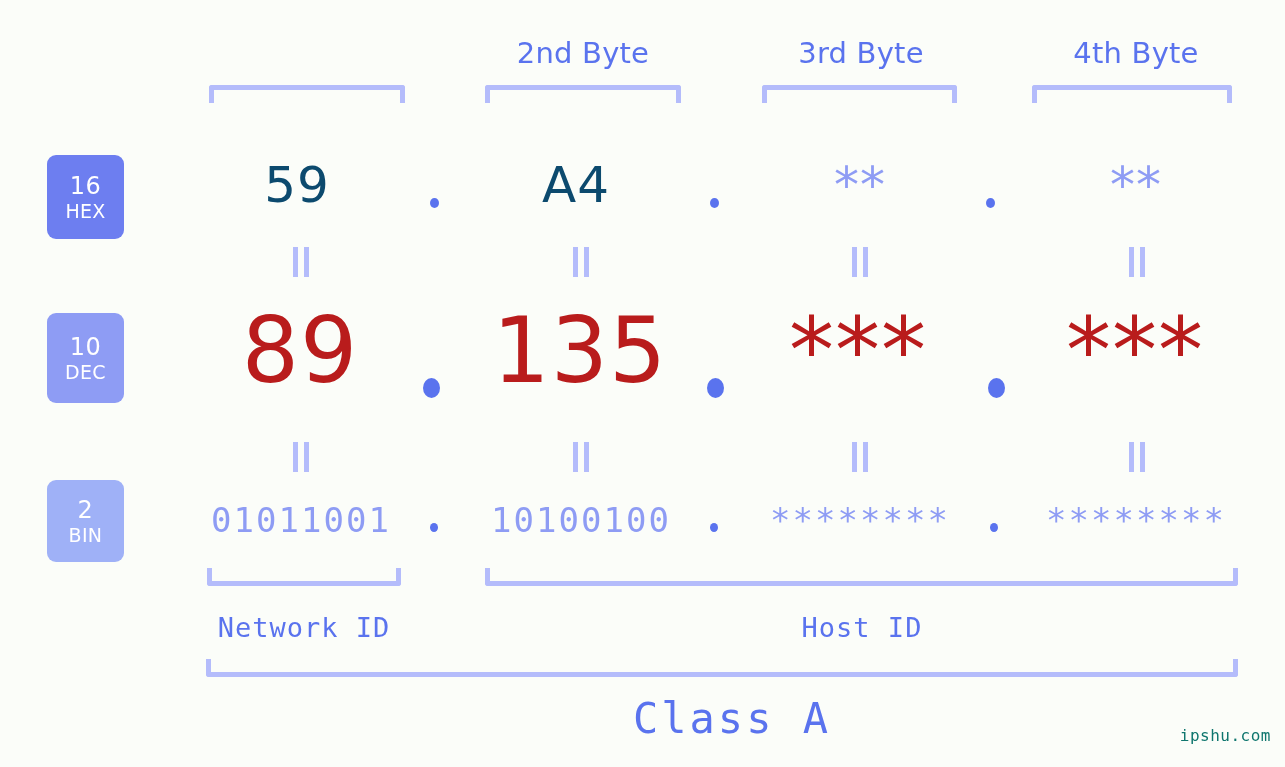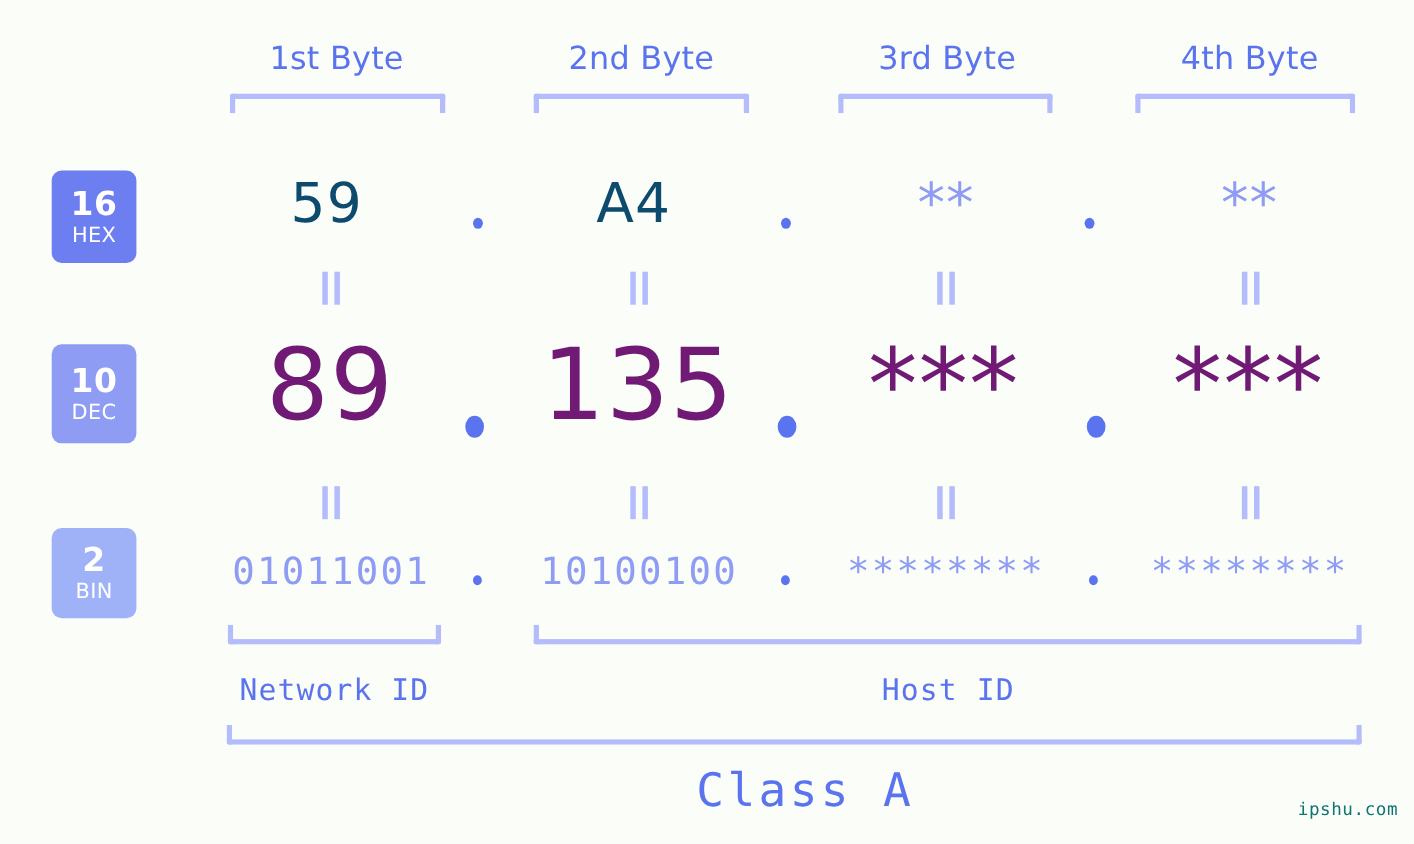--- a/index.html
+++ b/index.html
@@ -65,21 +65,21 @@
     border-radius: 9px;
     color: #ffffff;
     text-align: center;
     font-family: "DejaVu Sans", sans-serif;
     display: flex;
     flex-direction: column;
     align-items: center;
     justify-content: center;
     line-height: 1;
   }
-  .badge .num { font-size: 30px; font-weight: 700; letter-spacing: 0.5px; }
+  .badge .num { font-size: 24px; font-weight: 400; letter-spacing: 0.5px; }
   .badge .sys { font-size: 19px; font-weight: 400; margin-top: 4px; letter-spacing: 0.3px; }
 
   #badge-hex { top: 155px; height: 84px; background: #6d7ef0; }
   #badge-dec { top: 313px; height: 90px; background: #8e9cf4; }
   #badge-bin { top: 480px; height: 82px; background: #9fb1f7; }
 
   
   .cell {
     position: absolute;
     text-align: center;
@@ -95,21 +95,21 @@
     color: #8e9cf4;
     letter-spacing: 1px;
   }
   .row-hex .cell.known { color: #0c4a6e; }
 
   .row-dec .cell {
     top: 296px;
     height: 110px;
     line-height: 110px;
     font-size: 90px;
-    color: #701a75;
+    color: #b91c1c;
     letter-spacing: 1px;
   }
 
   .row-bin .cell {
     top: 494px;
     height: 52px;
     line-height: 52px;
     font-size: 34px;
     font-family: "DejaVu Sans Mono", monospace;
     color: #8e9cf4;
@@ -174,21 +174,20 @@
     font-size: 16px;
     color: #0f766e;
     letter-spacing: 0.5px;
   }
 </style>
 </head>
 <body>
 
 <div id="stage">
 
-  <div class="byte-label" style="left:186px;width:240px;">1st Byte</div>
   <div class="byte-label" style="left:463px;width:240px;">2nd Byte</div>
   <div class="byte-label" style="left:741px;width:240px;">3rd Byte</div>
   <div class="byte-label" style="left:1016px;width:240px;">4th Byte</div>
 
   <div class="bracket-top" style="left:209px;width:196px;"></div>
   <div class="bracket-top" style="left:485px;width:196px;"></div>
   <div class="bracket-top" style="left:762px;width:195px;"></div>
   <div class="bracket-top" style="left:1032px;width:200px;"></div>
 
   <div class="badge" id="badge-hex">

